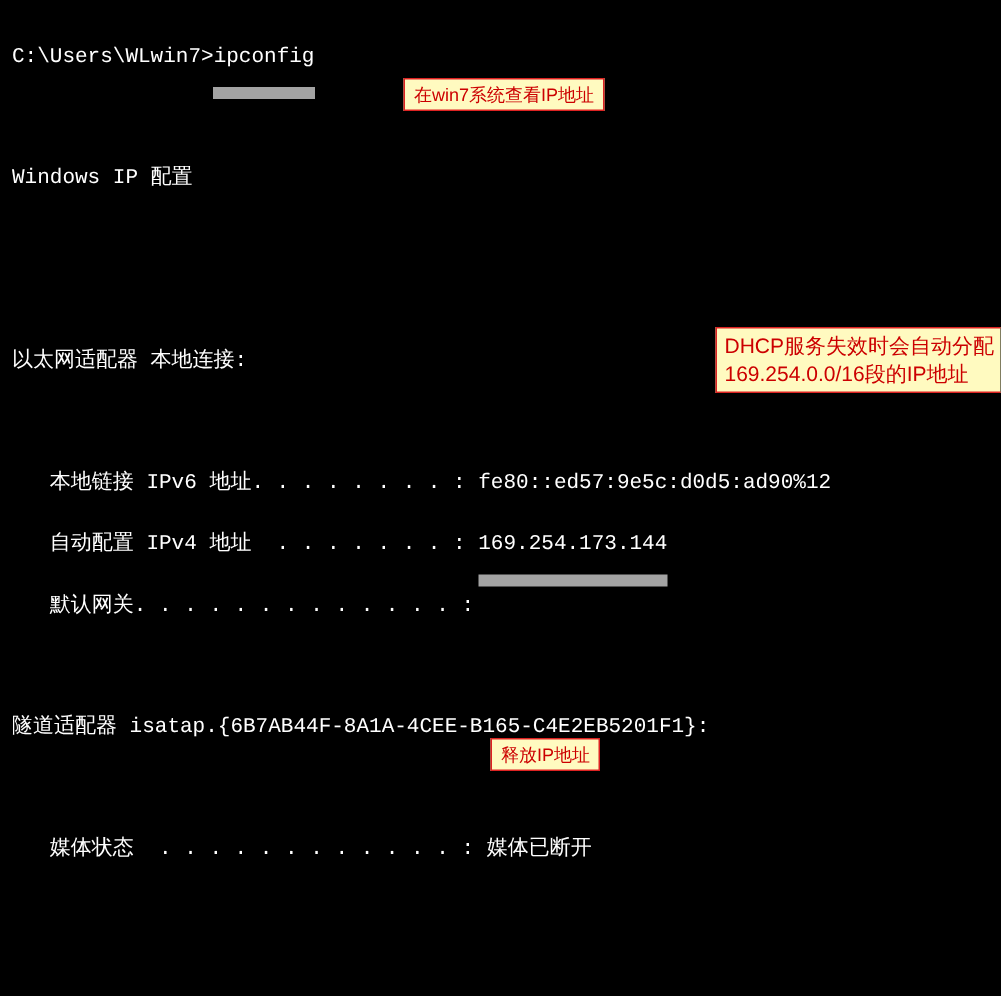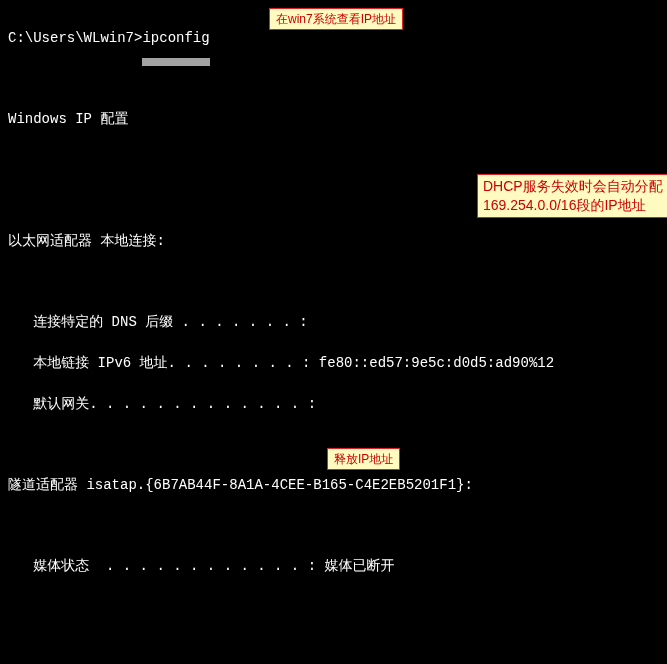--- a/index.html
+++ b/index.html
@@ -23,40 +23,41 @@
     .annot {
       position: absolute;
       background: #fffac0;
       border: 1px solid #d22;
       color: #c00;
       font-family: "SimSun","Microsoft YaHei",sans-serif;
       font-size: 12px;
       padding: 2px 6px;
       white-space: nowrap;
       line-height: 1.35;
+      margin-top: 44px;
     }
     .annot.small {
       font-size: 14px;
       padding: 2px 5px;
     }
     .line { display: block; }
   </style>
 </head>
 <body>
 
 <div class="term">
 <span class="line"><span>C:\Users\WLwin7&gt;</span><span class="underline-red">ipconfig</span></span>
 <span class="line"> </span>
 <span class="line">Windows IP 配置</span>
 <span class="line"> </span>
 <span class="line"> </span>
 <span class="line">以太网适配器 本地连接:</span>
 <span class="line"> </span>
-<span class="line">   连接特定的 DNS 后缀 . . . . . . . :</span>
 <span class="line"><span>   本地链接 IPv6 地址. . . . . . . . : </span><span>fe80::ed57:9e5c:d0d5:ad90%12</span></span>
+<span class="line"><span>   自动配置 IPv4 地址  . . . . . . . : </span><span class="underline-red">169.254.173.144</span></span>
 <span class="line">   默认网关. . . . . . . . . . . . . :</span>
 <span class="line"> </span>
 <span class="line">隧道适配器 isatap.{6B7AB44F-8A1A-4CEE-B165-C4E2EB5201F1}:</span>
 <span class="line"> </span>
 <span class="line">   媒体状态  . . . . . . . . . . . . : 媒体已断开</span>
 
 
 
 
 

